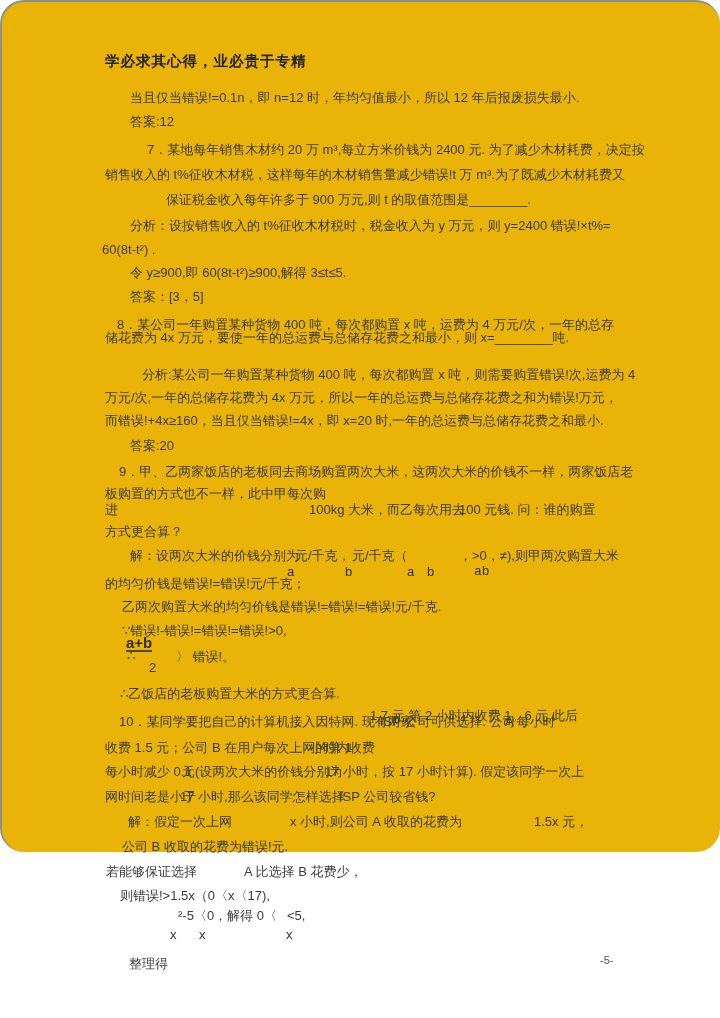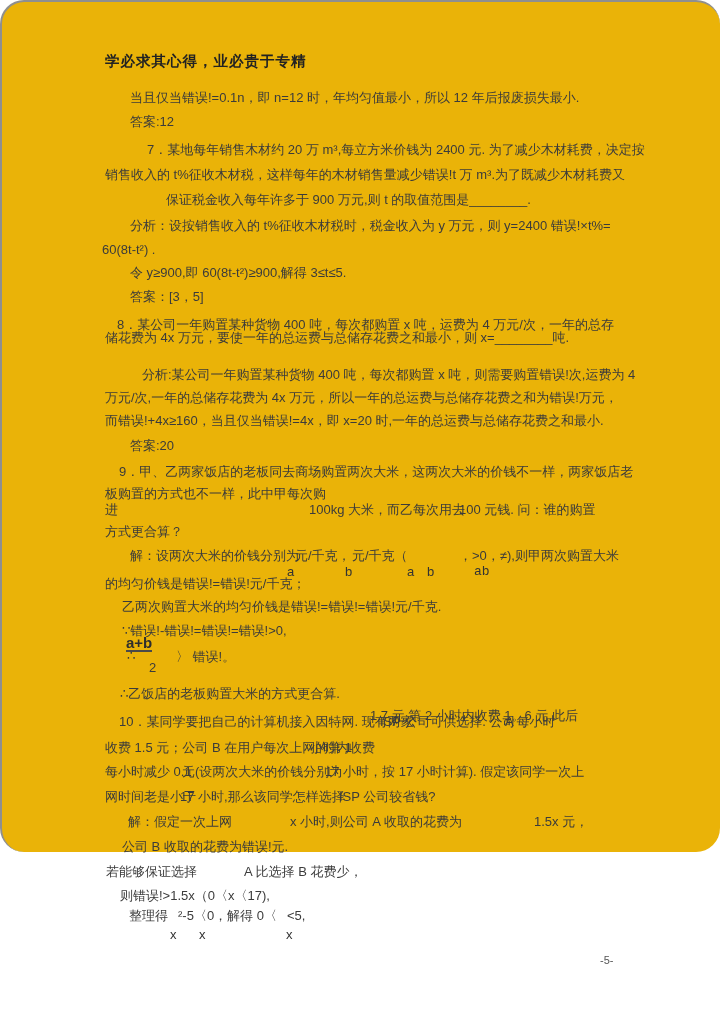--- a/index.html
+++ b/index.html
@@ -108,21 +108,21 @@
       <span class="frag" style="left: 103px; top: 787px;">网时间老是小于</span>
       <span class="frag" style="left: 178px; top: 787px;">17 小时,那么该同学怎样选择</span>
       <span class="frag" style="left: 321px; top: 787px; margin-left: 16px;">ISP 公司较省钱?</span>
       <span class="frag" style="left: 126px; top: 812px;">解：假定一次上网</span>
       <span class="frag" style="left: 288px; top: 812px;">x 小时,则公司 A 收取的花费为</span>
       <span class="frag" style="left: 532px; top: 812px;">1.5x 元，</span>
       <span class="frag" style="left: 120px; top: 837px;">公司 B 收取的花费为错误!元.</span>
       <span class="frag" style="left: 104px; top: 862px;">若能够保证选择</span>
       <span class="frag" style="left: 242px; top: 862px;">A 比选择 B 花费少，</span>
       <span class="frag" style="left: 118px; top: 886px;">则错误!&gt;1.5x（0〈x〈17),</span>
-      <span class="frag" style="left: 127px; top: 906px;">整理得</span>
+      <span class="frag" style="left: 127px; top: 954px;">整理得</span>
       <span class="frag" style="left: 176px; top: 906px;">²-5〈0，解得 0〈</span>
       <span class="frag" style="left: 285px; top: 906px;">&lt;5,</span>
       <span class="frag var" style="left: 168px; top: 925px;">x</span>
       <span class="frag var" style="left: 197px; top: 925px;">x</span>
       <span class="frag var" style="left: 284px; top: 925px;">x</span>
       <span class="frag pagenum" style="left: 598px; top: 952px;">-5-</span>
     </div>
 </div>
 
 </body></html>

